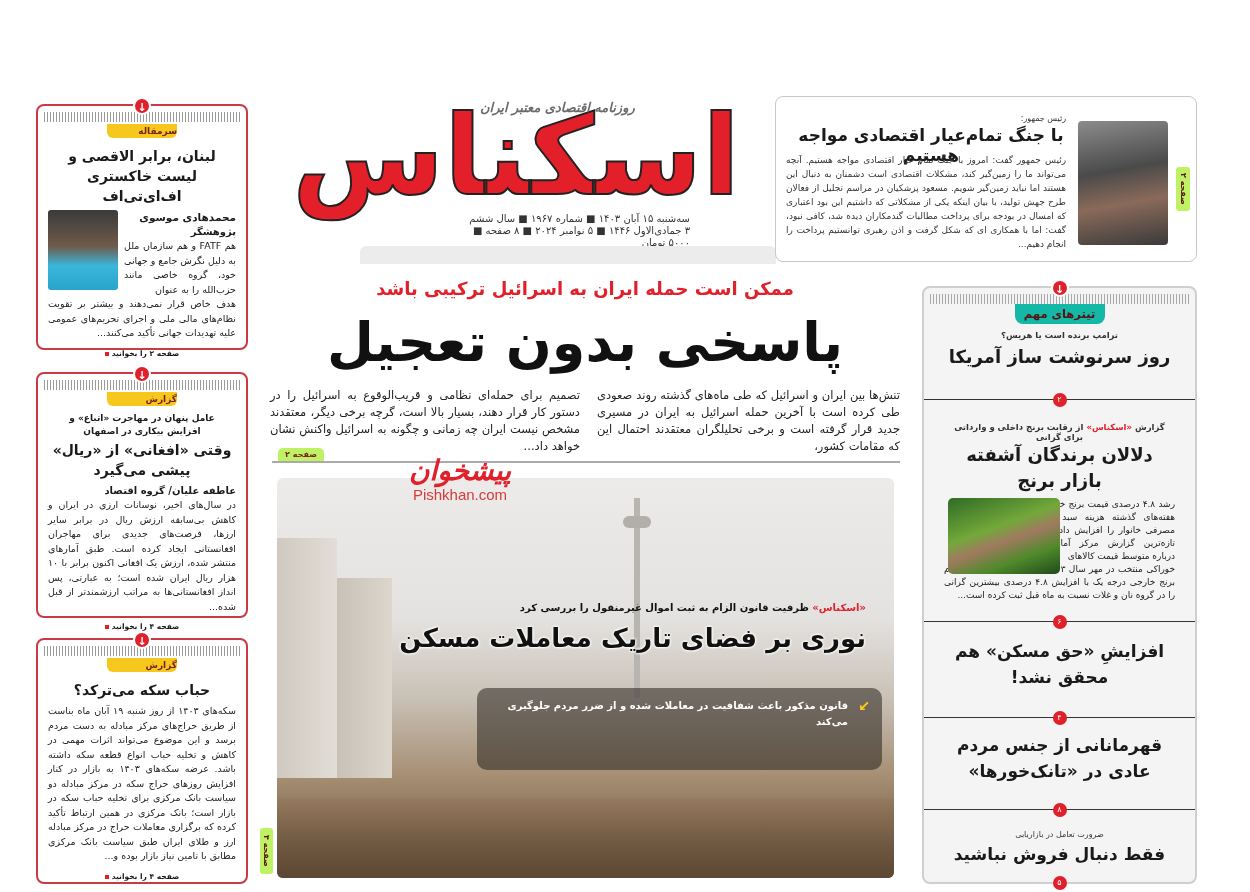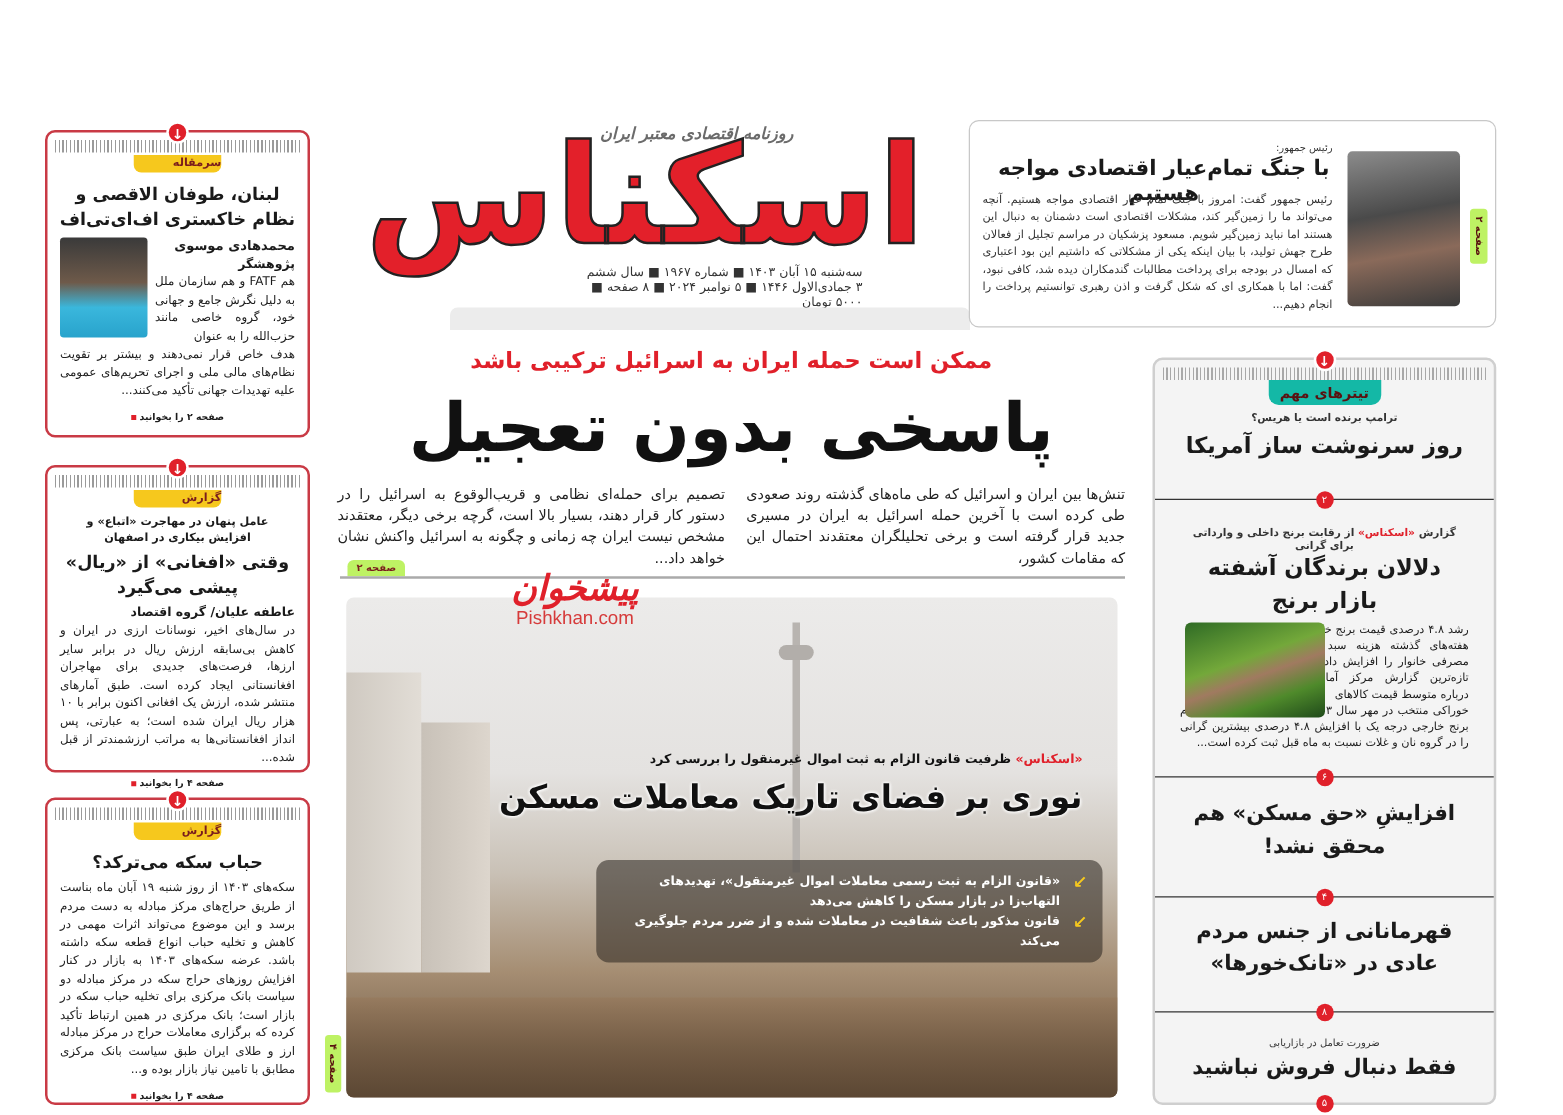--- a/index.html
+++ b/index.html
@@ -21,21 +21,21 @@
   .rp-kicker { font-size: 8.5px; color: #333; font-weight: bold; }
   .rp-title { font-size: 17px; font-weight: bold; line-height: 26px; }
 </style>
 </head>
 <body>
 
 <div class="box" style="left:36px; top:104px; width:212px; height:246px;">
   <div class="arrow-badge">↓</div>
   <div class="stripe"></div>
   <span class="tag">سرمقاله</span>
-  <div class="h-side" style="font-size:14px;">لبنان، طوفان الاقصی و نظام خاکستری اف‌ای‌تی‌اف</div>
+  <div class="h-side" style="font-size:14px;">لبنان، برابر الاقصی و لیست خاکستری اف‌ای‌تی‌اف</div>
   <div style="position:relative; padding:0 10px;">
     <div class="photo-ph" style="position:absolute; left:10px; top:0; width:70px; height:80px; background:linear-gradient(180deg,#3a3a3a 0%,#6e5a4a 45%,#3ab7dc 70%,#28a3cc 100%); border-radius:3px;"></div>
     <div style="margin-left:76px; font-size:10.5px; font-weight:bold; line-height:15px;">محمدهادی موسوی</div>
     <div style="margin-left:76px; font-size:10px; font-weight:bold; line-height:14px;">پژوهشگر</div>
     <div style="margin-left:76px; font-size:9.5px; line-height:14.5px; text-align:justify;">هم FATF و هم سازمان ملل به دلیل نگرش جامع و جهانی خود، گروه خاصی مانند حزب‌الله را به عنوان</div>
   </div>
   <div class="body-side">هدف خاص قرار نمی‌دهند و بیشتر بر تقویت نظام‌های مالی ملی و اجرای تحریم‌های عمومی علیه تهدیدات جهانی تأکید می‌کنند...</div>
   <div class="read-more">صفحه ۲ را بخوانید</div>
 </div>
 
@@ -93,21 +93,20 @@
   <div class="abs" style="left:0; top:320px; width:617px; height:80px; background:linear-gradient(180deg,rgba(150,120,90,0.6),rgba(90,70,50,0.9));"></div>
 
   <div class="abs" style="right:28px; top:124px; font-size:10px; font-weight:bold; color:#111;">
     <span style="color:#e0202a;">«اسکناس»</span>
     <span>ظرفیت قانون الزام به ثبت اموال غیرمنقول را بررسی کرد</span>
   </div>
   <div class="abs" style="right:28px; top:145px; font-size:26px; font-weight:bold; color:#111; text-shadow:0 0 3px #fff, 0 0 3px #fff, 0 0 3px #fff;">نوری بر فضای تاریک معاملات مسکن</div>
   <div class="abs" style="left:200px; top:210px; width:405px; height:82px; background:rgba(40,35,30,0.55); border-radius:10px; padding:10px 12px; color:#fff; font-size:10px; font-weight:bold; line-height:16px;">
     <div style="position:relative; padding-right:22px;">
       <span style="position:absolute; right:0; top:0; color:#f6c81d; font-size:14px;">↙</span>
-      <span>«قانون الزام به ثبت رسمی معاملات اموال غیرمنقول»، تهدیدهای التهاب‌زا در بازار مسکن را کاهش می‌دهد</span>
     </div>
     <div style="position:relative; padding-right:22px;">
       <span style="position:absolute; right:0; top:0; color:#f6c81d; font-size:14px;">↙</span>
       <span>قانون مذکور باعث شفافیت در معاملات شده و از ضرر مردم جلوگیری می‌کند</span>
     </div>
   </div>
 </div>
 <div class="yellow-tab" style="left:260px; top:828px; width:13px; height:46px; writing-mode:vertical-rl; border-radius:3px; line-height:13px;">صفحه ۴</div>
 
 <div class="abs" style="left:395px; top:456px; width:130px; text-align:center;">

